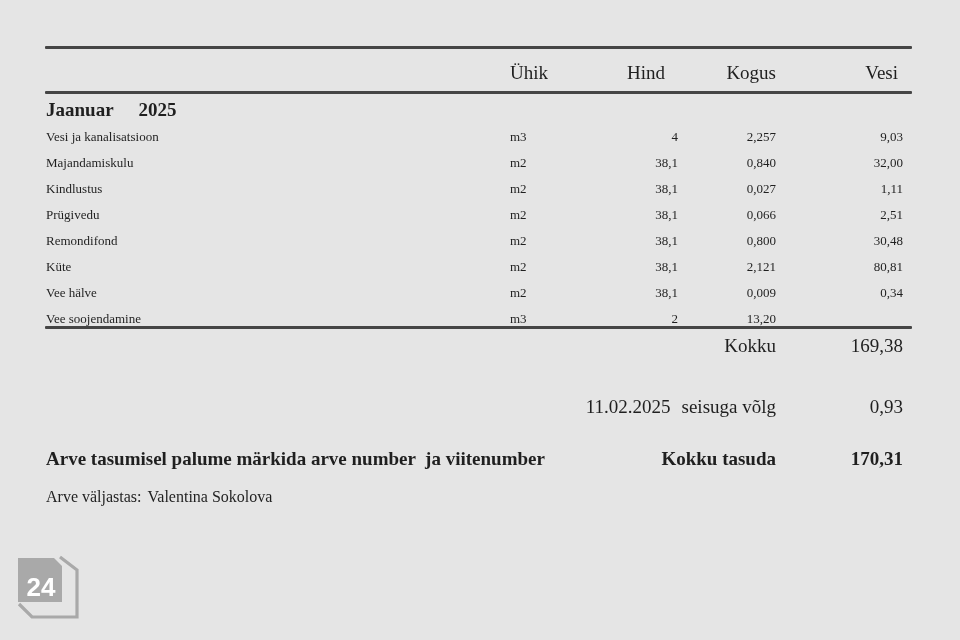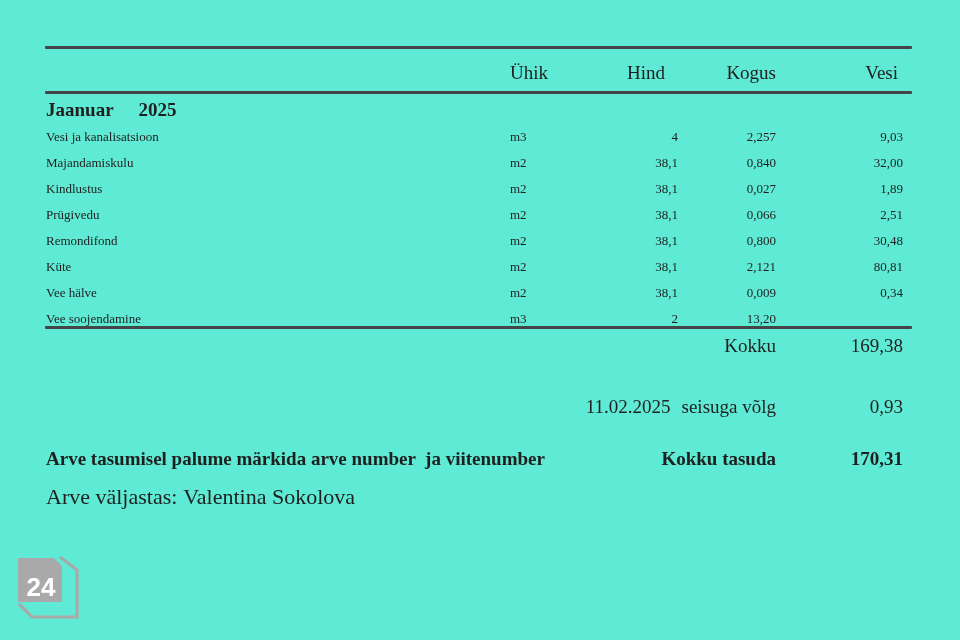--- a/index.html
+++ b/index.html
@@ -1,19 +1,19 @@
 <!DOCTYPE html>
 <html><head>
 <meta charset="utf-8">
 <style>
   html,body{margin:0;padding:0;}
   .page{
     position:relative;
     width:960px;height:640px;
-    background:#5eead4;
+    background:#e5e5e5;
     font-family:"Liberation Serif", serif;
     color:#1f1f1f;
     overflow:hidden;
   }
   .rule{
     position:absolute;left:45px;width:867px;height:3px;
     background:#454545;border-radius:1px;
   }
   #rule-top{top:46px;}
   #rule-header{top:91px;}
@@ -43,21 +43,21 @@
     font-size:13px;line-height:26px;white-space:pre;
   }
 
   .total-row{top:333px;}
   .debt-row{top:394px;}
   .debt-row .debt-text{grid-column:1 / span 4;}
   .debt-row .debt-label{margin-left:11px;}
   .pay-row{top:446px;font-weight:bold;}
   .pay-row .pay-note{grid-column:1 / span 2;overflow:visible;}
   .pay-row .pay-total-label{grid-column:3 / span 2;}
-  .issuer-row{position:absolute;left:46px;top:484px;font-size:22px;line-height:26px;}
+  .issuer-row{position:absolute;left:46px;top:484px;font-size:16px;line-height:26px;}
   .issuer-row .issuer-name{margin-left:6px;}
 
   .badge{position:absolute;left:14px;top:554px;width:66px;height:66px;}
 </style>
 </head>
 <body>
 
 <div class="page">
 
   <div class="rule" id="rule-top"></div>
@@ -89,21 +89,21 @@
       <div class="c-left">m2</div>
       <div class="c-right">38,1</div>
       <div class="c-right">0,840</div>
       <div class="c-right">32,00</div>
     </div>
     <div class="row">
       <div>Kindlustus</div>
       <div class="c-left">m2</div>
       <div class="c-right">38,1</div>
       <div class="c-right">0,027</div>
-      <div class="c-right">1,89</div>
+      <div class="c-right">1,11</div>
     </div>
     <div class="row">
       <div>Prügivedu</div>
       <div class="c-left">m2</div>
       <div class="c-right">38,1</div>
       <div class="c-right">0,066</div>
       <div class="c-right">2,51</div>
     </div>
     <div class="row">
       <div>Remondifond</div>

